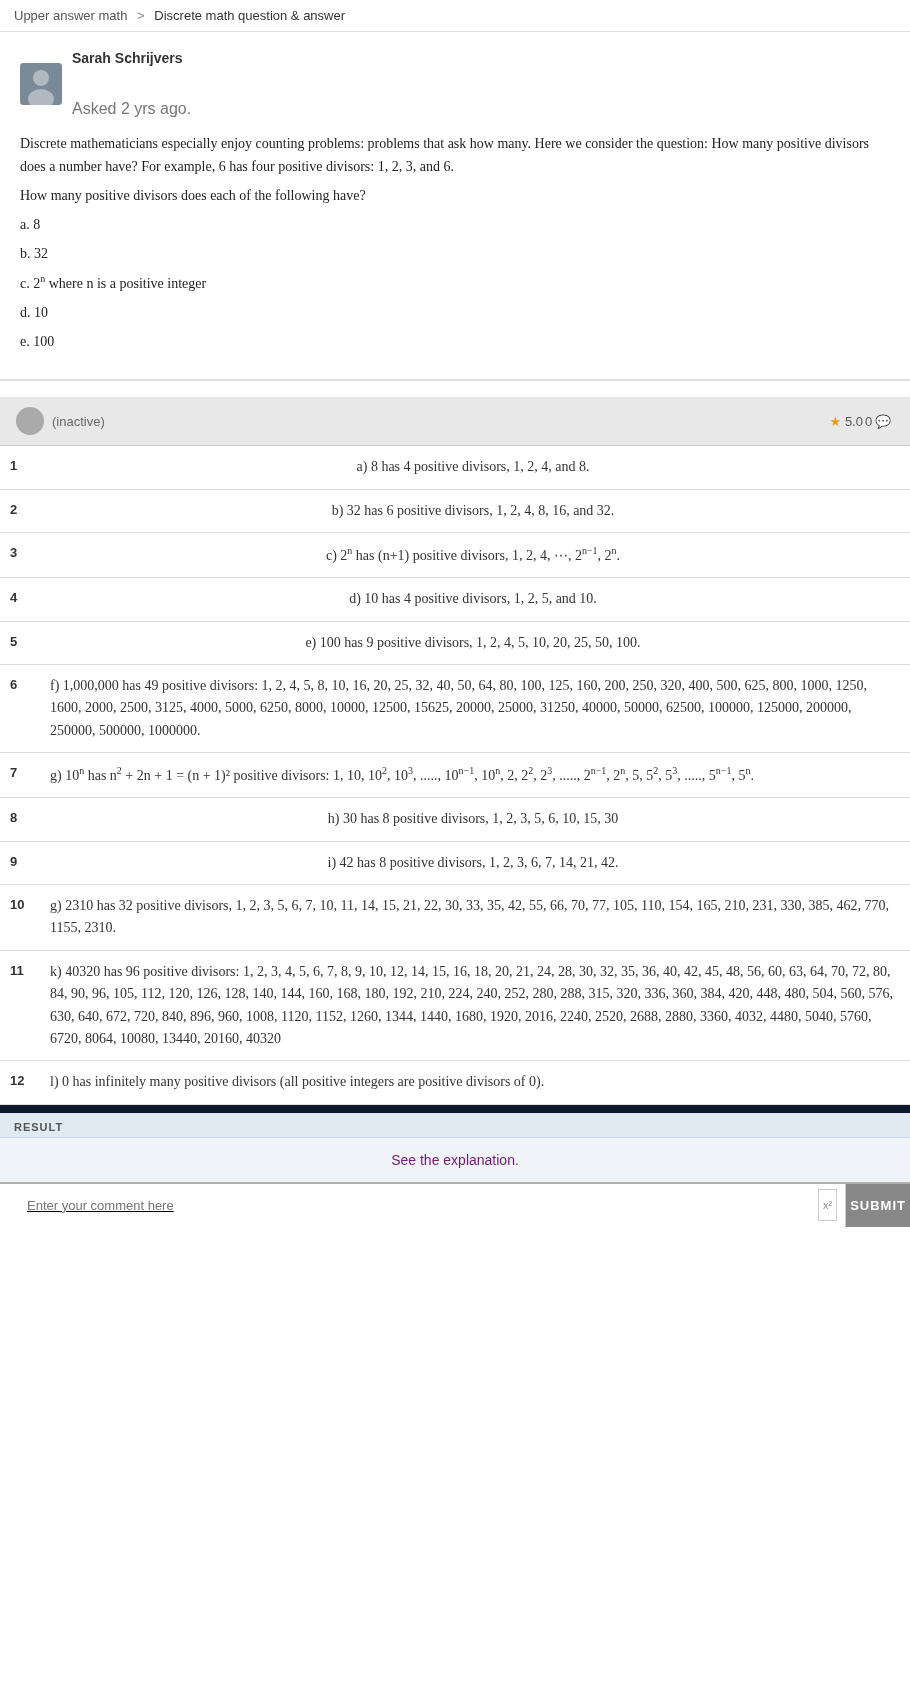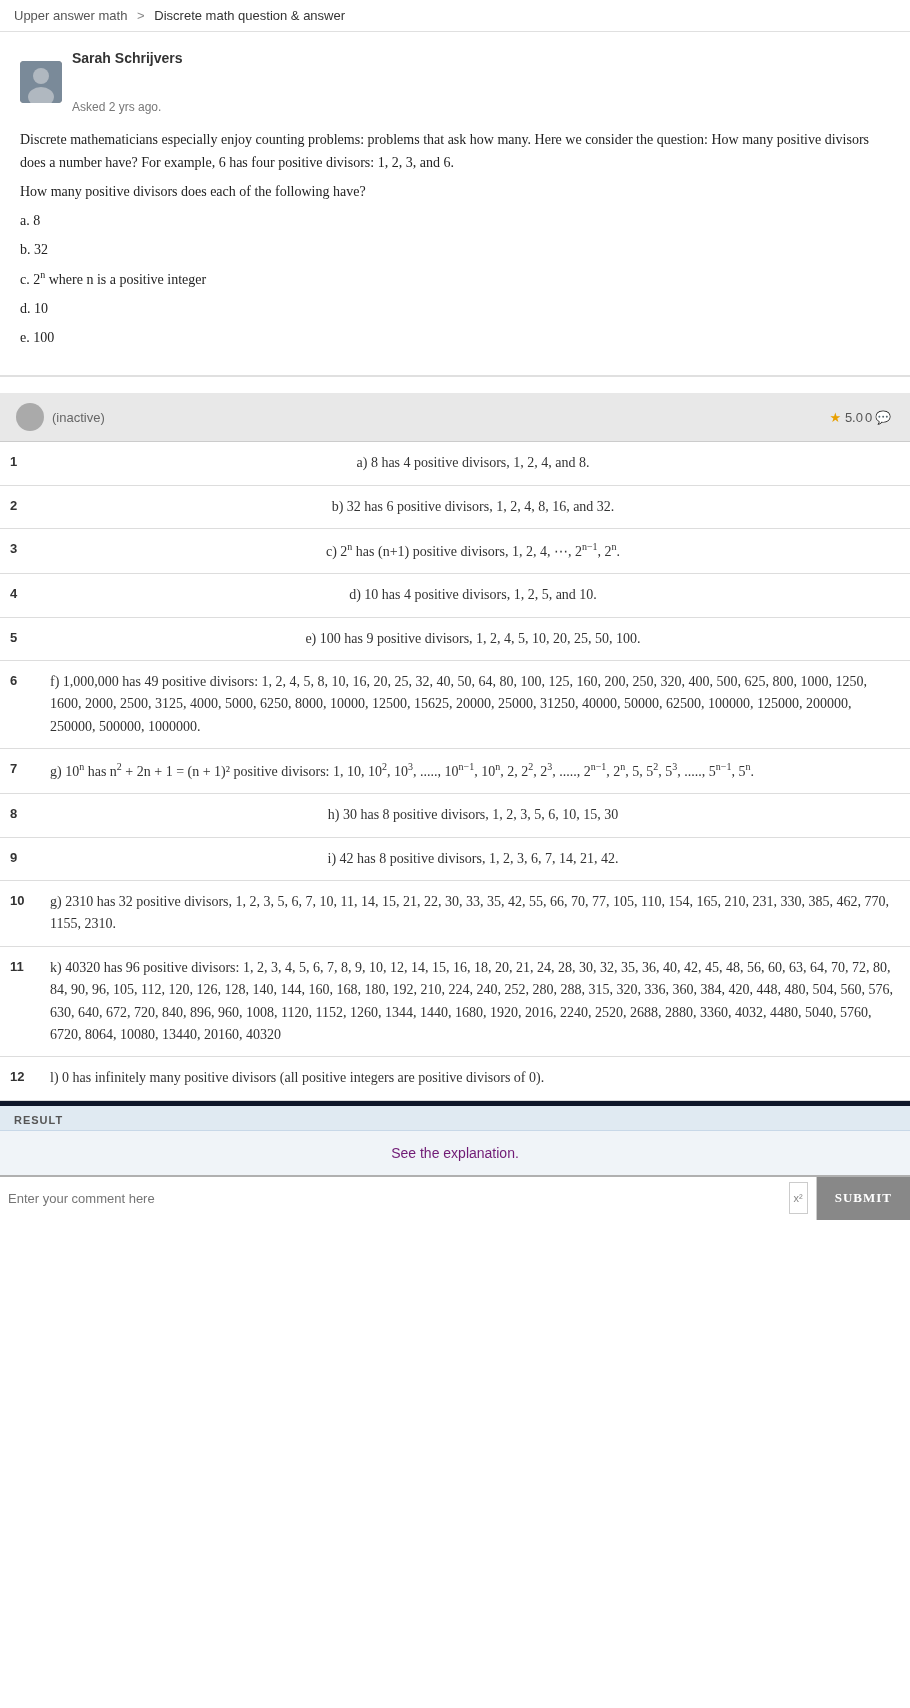--- a/index.html
+++ b/index.html
@@ -35,21 +35,21 @@
       margin-right: 10px;
       flex-shrink: 0;
       overflow: hidden;
       display: flex;
       align-items: center;
       justify-content: center;
     }
     .avatar svg { width: 42px; height: 42px; }
     .author-info { font-family: Arial, sans-serif; }
     .author-name { font-size: 14px; font-weight: bold; color: #333; }
-    .author-time { font-size: 12px; color: #777; margin-top: 34px; }
+    .author-time { font-size: 16px; color: #777; margin-top: 34px; }
 
     .question-text {
       font-size: 14px;
       line-height: 1.65;
       color: #222;
     }
     .question-text p { margin-bottom: 6px; }
     .question-text .option { margin-left: 0; }
     sup { font-size: 10px; vertical-align: super; }
 
@@ -117,21 +117,21 @@
       color: #333;
       font-family: Georgia, serif;
     }
     .centered-text {
       text-align: center;
     }
 
     
     .result-section {
       background: #f0f4f8;
-      border-top: 5px solid #0f172a;
+      border-top: 8px solid #0f172a;
     }
     .result-label {
       font-family: Arial, sans-serif;
       font-size: 11px;
       font-weight: bold;
       color: #555;
       text-transform: uppercase;
       letter-spacing: 1px;
       padding: 8px 14px 4px 14px;
       background: #e0eaf2;
@@ -164,44 +164,45 @@
       border-right: 1px solid #ddd;
     }
     .comment-input-wrapper {
       flex: 1;
       position: relative;
       border-right: 1px solid #ccc;
     }
     .comment-input-wrapper input {
       width: 100%;
       border: none;
-      padding: 14px 40px 14px 8px;
-      font-family: Arial, sans-serif;
-      font-size: 13px;
-      color: #3b82f6;
+      padding: 14px 40px 14px 27px;
+      font-family: Arial, sans-serif;
+      font-size: 13px;
+      color: #000000;
       outline: none;
+      text-decoration: underline;
     }
     .superscript-btn {
       position: absolute;
       right: 8px;
       top: 50%;
       transform: translateY(-50%);
       font-size: 11px;
       color: #888;
       background: none;
       border: 1px solid #ccc;
       padding: 9px 4px;
       cursor: pointer;
     }
     .submit-btn {
       background: #888;
       color: #fff;
       border: none;
-      padding: 0 18px;
-      font-family: Liberation Serif, serif;
+      padding: 0 4px;
+      font-family: Liberation Sans, sans-serif;
       font-size: 13px;
       font-weight: bold;
       text-transform: uppercase;
       letter-spacing: 1px;
       cursor: pointer;
     }
   </style>
 </head>
 <body>
 

